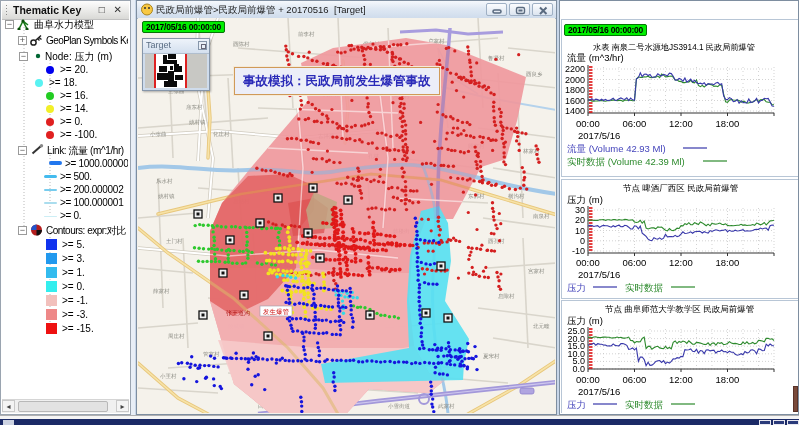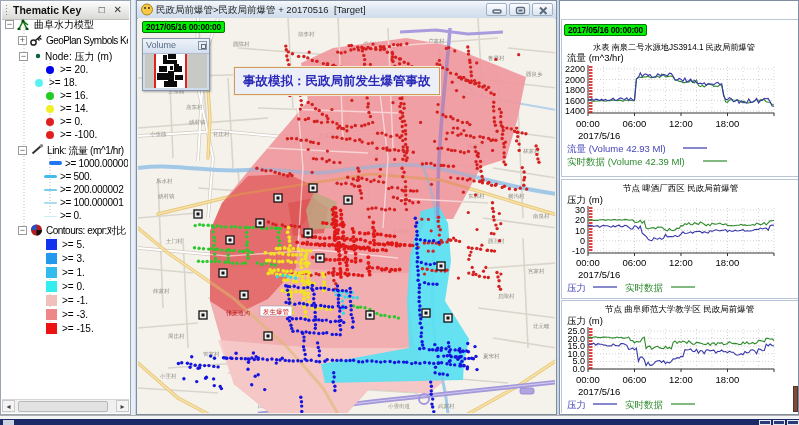--- a/index.html
+++ b/index.html
@@ -1757,21 +1757,21 @@
           </g>
           <text x="88" y="297" font-size="6" fill="#aa1111" font-family="Liberation Sans,sans-serif">张王道沟</text>
           <g>
             <rect x="122" y="288" width="32" height="10" fill="#fff" stroke="#99a" stroke-width="0.6"></rect>
             <text x="125" y="296" font-size="6.5" fill="#cc1111" font-family="Liberation Sans,sans-serif">发生爆管</text>
           </g>
         </svg>
         <div class="stamp" style="left:4px;top:3px;">2017/05/16 00:00:00</div>
         <div style="position:absolute;left:4px;top:20px;width:66px;height:51px;background:#cfdcec;border:1px solid #8696aa;box-shadow:1px 1px 2px rgba(0,0,0,.3);">
 <div style="position:absolute;left:0;top:0;right:0;height:14px;background:linear-gradient(#eef3fa,#d4e0ef);border-bottom:1px solid #b0bece;">
-<span style="position:absolute;left:3px;top:1px;font-size:9px;color:#5a6d84;">Volume</span>
+<span style="position:absolute;left:3px;top:1px;font-size:9px;color:#5a6d84;">Target</span>
 <span style="position:absolute;right:2px;top:2px;width:9px;height:9px;border:1px solid #8696aa;background:#e8eef6;box-sizing:border-box;">
               <span style="position:absolute;left:2px;top:2px;width:3px;height:3px;border:1px solid #667;"></span>
             </span>
 </div>
 <div style="position:absolute;left:2px;top:15px;right:2px;bottom:2px;background:#fff;">
 <div style="position:absolute;left:0;top:0;width:9px;bottom:0;background:#c8c8c4;"></div>
 <div style="position:absolute;right:0;top:0;width:20px;bottom:0;background:#c8c8c4;"></div>
 <div style="position:absolute;left:9px;top:0;width:2px;bottom:0;background:#dd2222;"></div>
 <div style="position:absolute;right:20px;top:0;width:2px;bottom:0;background:#dd2222;"></div>
 <svg style="position:absolute;left:11px;top:0" width="31" height="34">

